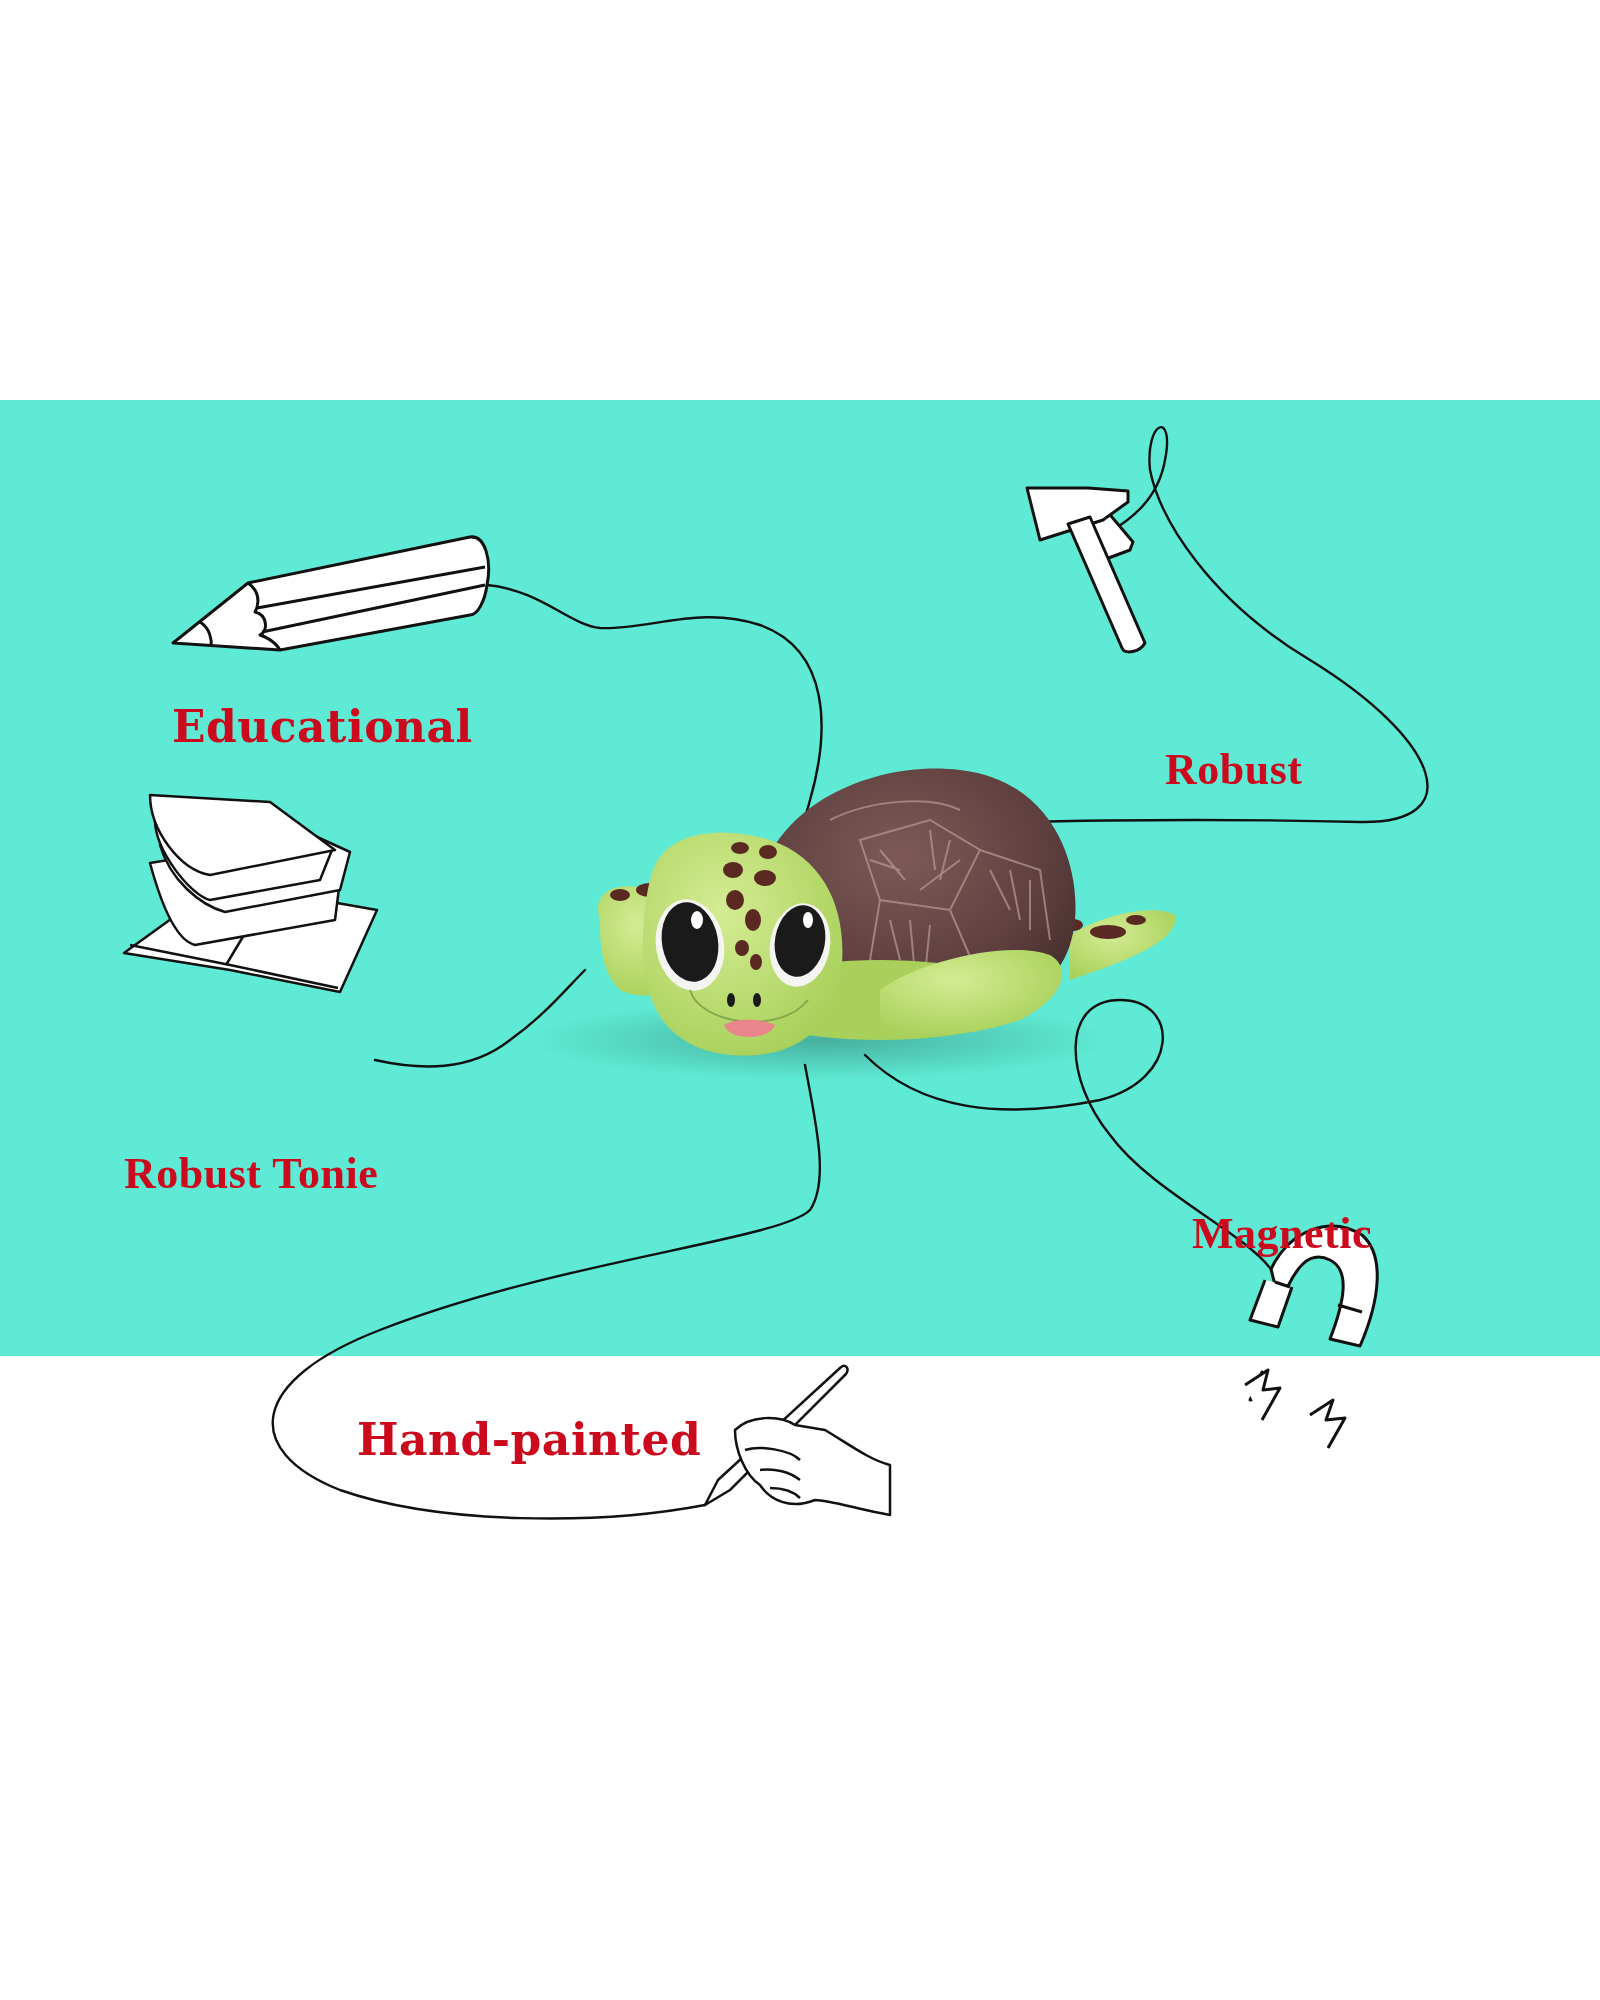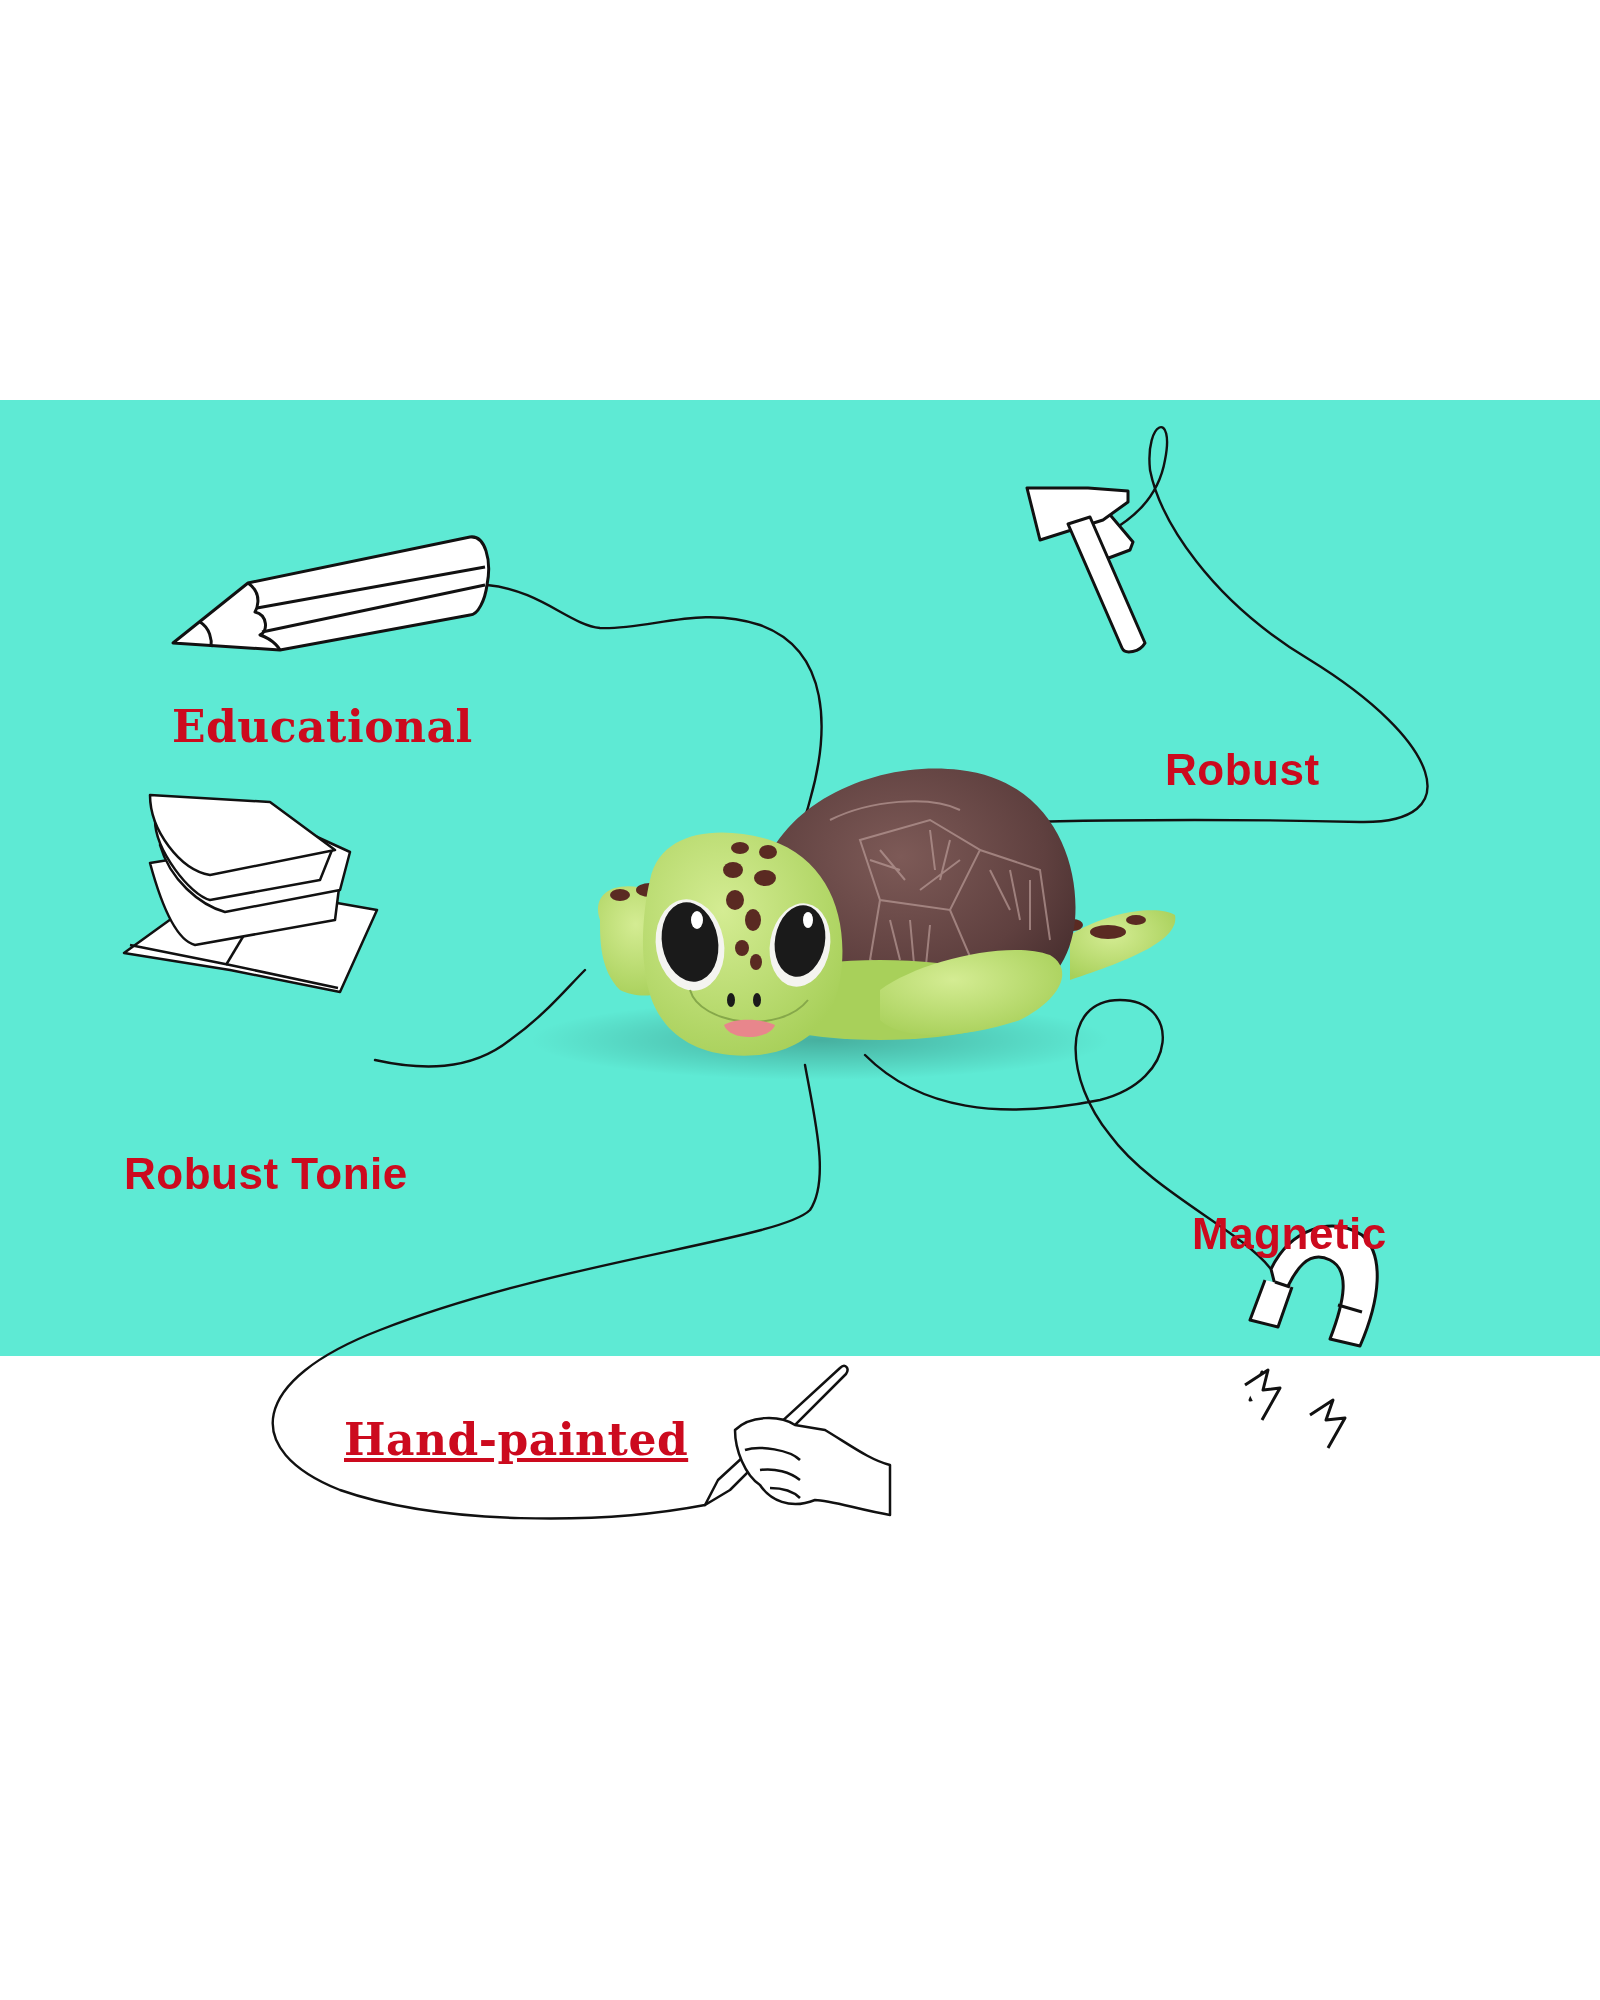--- a/index.html
+++ b/index.html
@@ -1,20 +1,20 @@
 <!DOCTYPE html>
 <html><head>
 <meta charset="utf-8">
 <style>
   html, body { margin:0; padding:0; background:#ffffff; }
   body { width:1600px; height:2000px; position:relative; overflow:hidden; font-family:"DejaVu Serif", serif; }
   .panel { position:absolute; left:0; top:400px; width:1600px; height:956px; background:#5eead4; }
   .art { position:absolute; left:0; top:0; width:1600px; height:1200px; }
   .label { position:absolute; color:#cc0a1e; font-family:"DejaVu Serif", serif; font-weight:bold; font-size:44px; letter-spacing:0.5px; white-space:nowrap; line-height:1; }
-  .label.sans { font-family:Liberation Sans, sans-serif; }
+  .label.sans { font-family:Liberation Serif, serif; }
 </style>
 </head>
 <body>
 
 <div class="panel">
   <svg class="art" viewBox="0 0 1600 1200" xmlns="http://www.w3.org/2000/svg">
     <defs>
       <radialGradient id="shellGrad" cx="45%" cy="35%" r="65%">
         <stop offset="0%" stop-color="#7d5a57"></stop>
         <stop offset="70%" stop-color="#5f403f"></stop>
@@ -137,14 +137,14 @@
 
       <path d="M690 590 C700 625, 780 635, 808 600" fill="none" stroke="#86a84a" stroke-width="2"></path>
       <path d="M724 625 C735 618, 760 618, 775 625 C770 640, 730 642, 724 625 Z" fill="#e8868c"></path>
     </g>
   </svg>
 
   <div class="label" style="left:172px; top:305px;">Educational</div>
   <div class="label sans" style="left:1165px; top:348px;">Robust</div>
   <div class="label sans" style="left:124px; top:752px;">Robust Tonie</div>
   <div class="label sans" style="left:1192px; top:776px;margin-top:36px;">Magnetic</div>
-  <div class="label" style="left:344px; top:1018px;text-decoration:underline;">Hand-painted</div>
+  <div class="label" style="left:357px; top:1018px;">Hand-painted</div>
 </div>
 
 </body></html>

